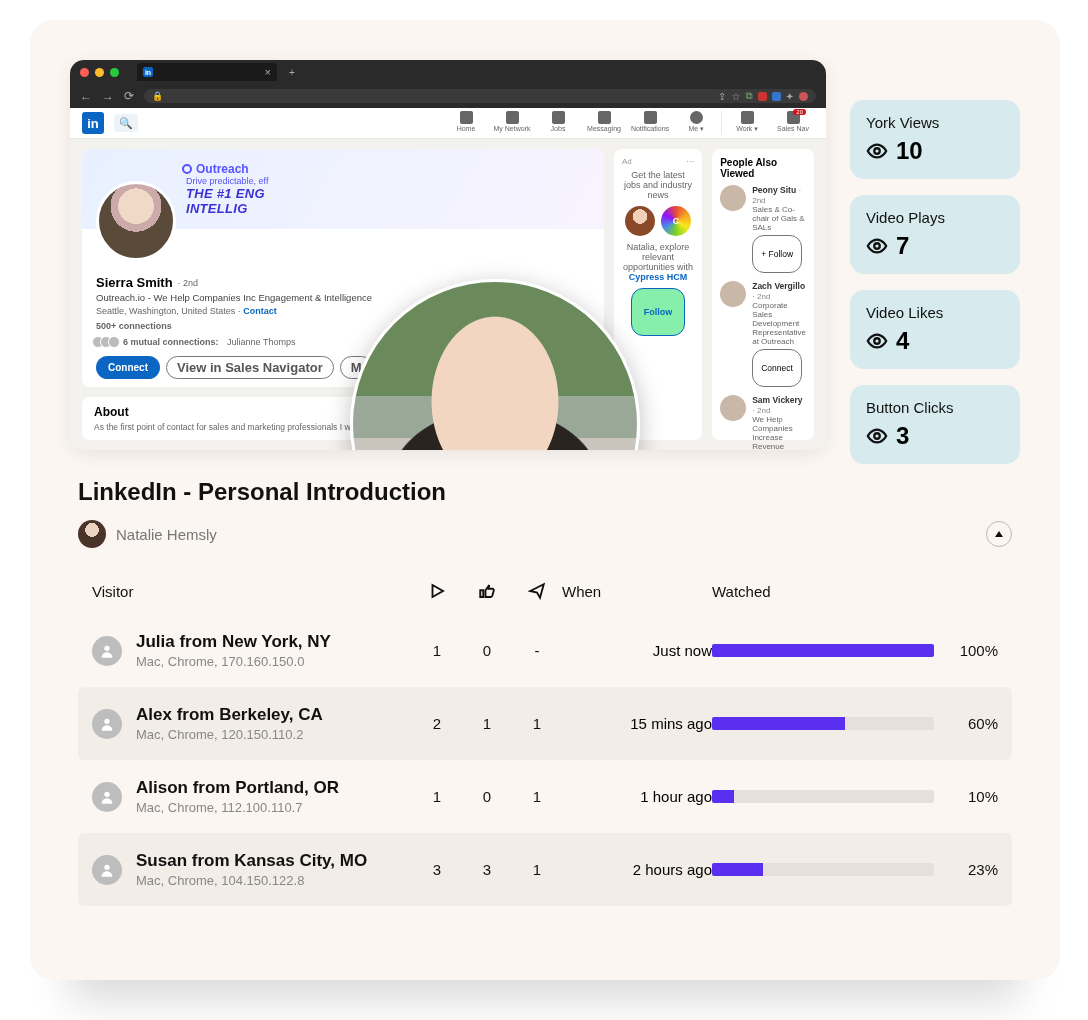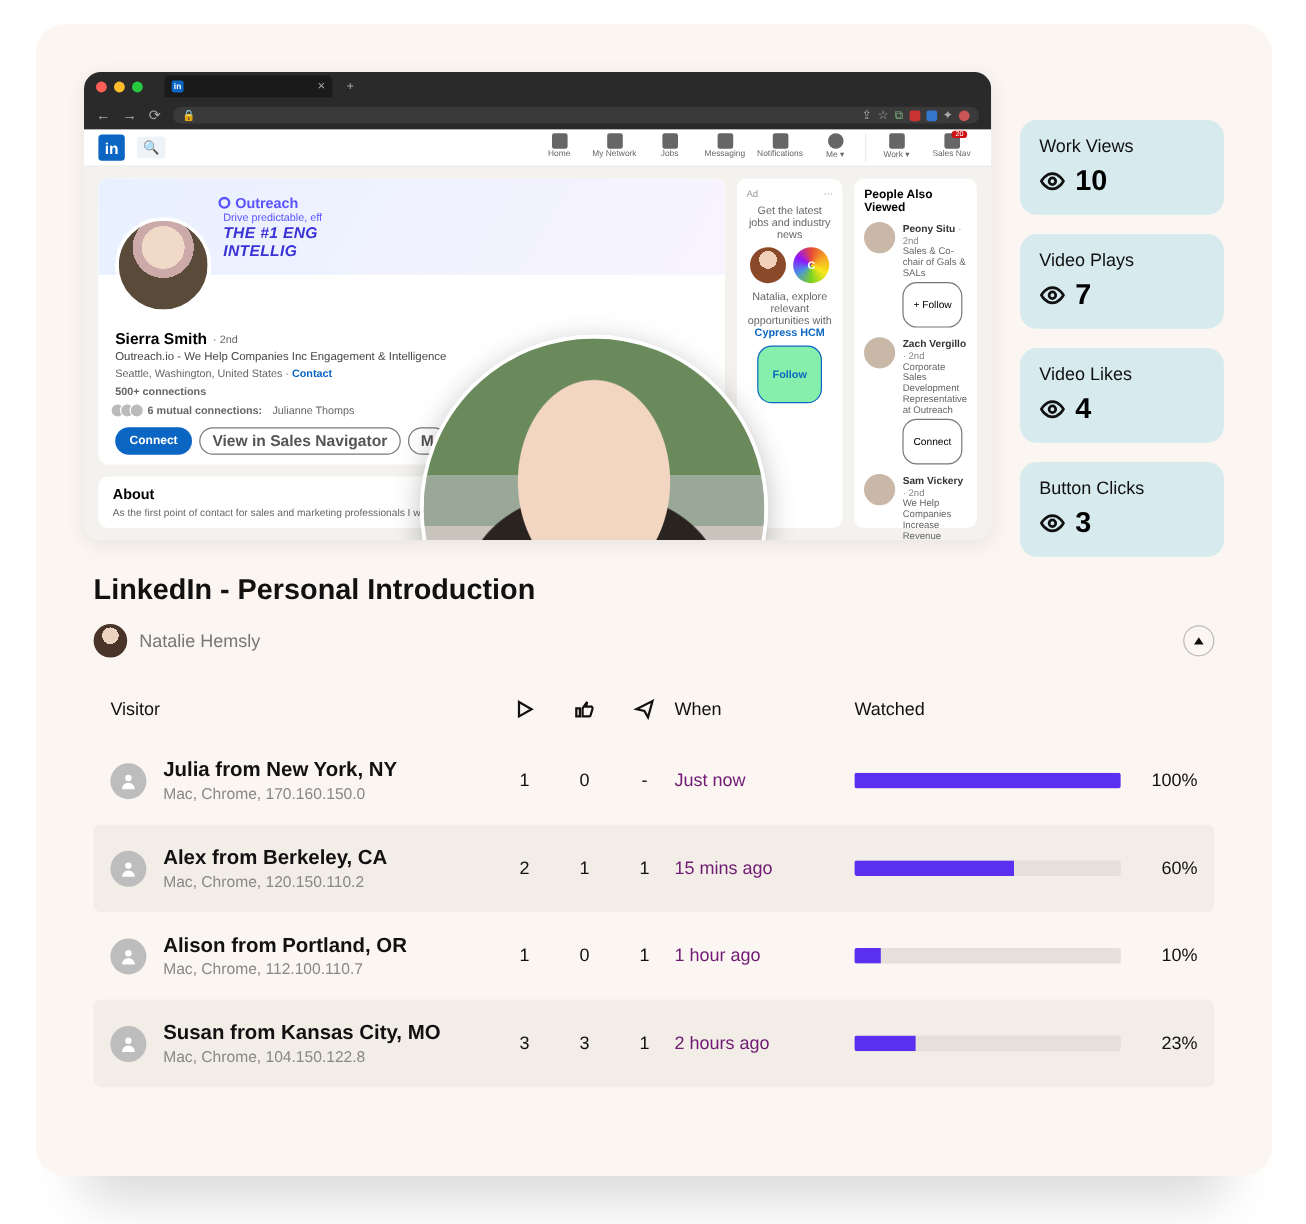--- a/index.html
+++ b/index.html
@@ -108,21 +108,21 @@
   .hdr .ic{display:flex;justify-content:center;}
   .hdr svg{width:18px;height:18px;}
   .row { padding:18px 14px; border-radius:6px;}
   .row:nth-child(even){background:#f2ede7;}
   .vis{display:flex;gap:14px;align-items:center;}
   .vis .av{width:30px;height:30px;border-radius:50%;background:#bdbdbd;display:flex;align-items:center;justify-content:center;}
   .vis .av svg{width:16px;height:16px;fill:#fff;}
   .vis .nm{font-weight:600;font-size:17px;}
   .vis .meta{color:#888;font-size:13px;margin-top:2px;}
   .num{text-align:center;}
-  .when{color:#701a75;}
+  .when{color:#000000;text-align:right;}
   .watched{display:flex;align-items:center;gap:14px;}
   .bar{flex:1;height:13px;background:#e5e0db;border-radius:2px;overflow:hidden;}
   .bar .fill{height:100%;background:#5b2ff0;}
   .pct{width:50px;text-align:right;font-weight:500;}
 </style>
 </head>
 <body>
 
 <div class="canvas">
   <div class="card">
@@ -277,21 +277,21 @@
                   </div>
                 </div>
             </div>
           </div>
           <div class="video-bubble"></div>
         </div>
       </div>
 
       <div class="stats" id="stats">
           <div class="chip">
-            <div class="lab">Work Views</div>
+            <div class="lab">York Views</div>
             <div class="val">
               <svg viewBox="0 0 24 24" fill="none" stroke="#111" stroke-width="2.5">
                 <path d="M2 12s3.5-7 10-7 10 7 10 7-3.5 7-10 7S2 12 2 12z"></path>
                 <circle cx="12" cy="12" r="3"></circle>
               </svg>
               <span>10</span>
             </div>
           </div>
           <div class="chip">
             <div class="lab">Video Plays</div>

